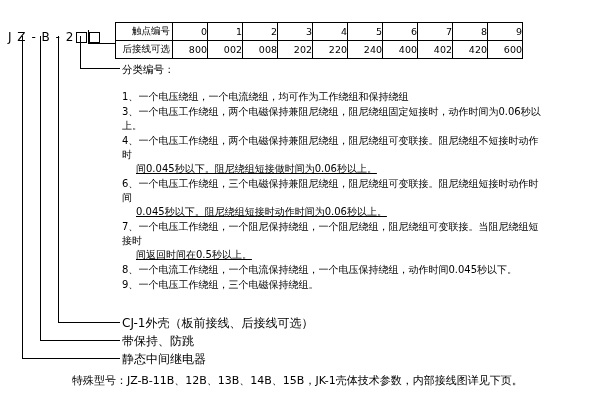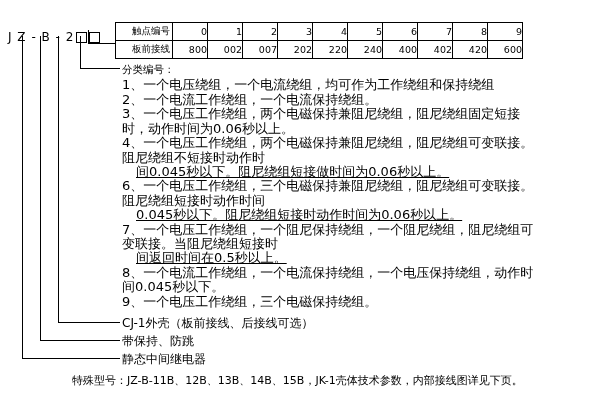--- a/index.html
+++ b/index.html
@@ -77,23 +77,23 @@
   .cat-label {
     position: absolute;
     left: 122px;
     top: 63px;
     font-size: 10.5px;
     white-space: nowrap;
   }
   .items {
     position: absolute;
     left: 122px;
-    top: 78px;
+    top: 90px;
     width: 420px;
-    font-size: 13px;
+    font-size: 10px;
     line-height: 14.2px;
   }
   .item {
     margin-bottom: 0.5px;
     text-indent: 0;
   }
   .item .cont {
     display: block;
     padding-left: 14px;
     text-decoration: underline;
@@ -131,24 +131,24 @@
       <td class="cell">2</td>
       <td class="cell">3</td>
       <td class="cell">4</td>
       <td class="cell">5</td>
       <td class="cell">6</td>
       <td class="cell">7</td>
       <td class="cell">8</td>
       <td class="cell">9</td>
     </tr>
     <tr>
-      <td class="head">板前接线</td>
+      <td class="head">后接线可选</td>
       <td class="cell">800</td>
       <td class="cell">002</td>
-      <td class="cell">007</td>
+      <td class="cell">008</td>
       <td class="cell">202</td>
       <td class="cell">220</td>
       <td class="cell">240</td>
       <td class="cell">400</td>
       <td class="cell">402</td>
       <td class="cell">420</td>
       <td class="cell">600</td>
     </tr>
   </tbody>
     </table>
@@ -168,23 +168,20 @@
   <div class="vline" style="left:22px; top:36px; height:322px;"></div>
   <div class="hline" style="left:22px; top:358px; width:98px;"></div>
 
   <div class="cat-label">分类编号：</div>
 
   <div class="items">
     <div class="item">
       <span>1、</span><span>一个电压绕组，一个电流绕组，均可作为工作绕组和保持绕组</span>
     </div>
     <div class="item">
-      <span>2、</span><span>一个电流工作绕组，一个电流保持绕组。</span>
-    </div>
-    <div class="item">
       <span>3、</span><span>一个电压工作绕组，两个电磁保持兼阻尼绕组，阻尼绕组固定短接时，动作时间为0.06秒以上。</span>
     </div>
     <div class="item">
       <span>4、</span><span>一个电压工作绕组，两个电磁保持兼阻尼绕组，阻尼绕组可变联接。阻尼绕组不短接时动作时</span>
       <span class="cont">间0.045秒以下。阻尼绕组短接做时间为0.06秒以上。</span>
     </div>
     <div class="item">
       <span>6、</span><span>一个电压工作绕组，三个电磁保持兼阻尼绕组，阻尼绕组可变联接。阻尼绕组短接时动作时间</span>
       <span class="cont">0.045秒以下。阻尼绕组短接时动作时间为0.06秒以上。</span>
     </div>

